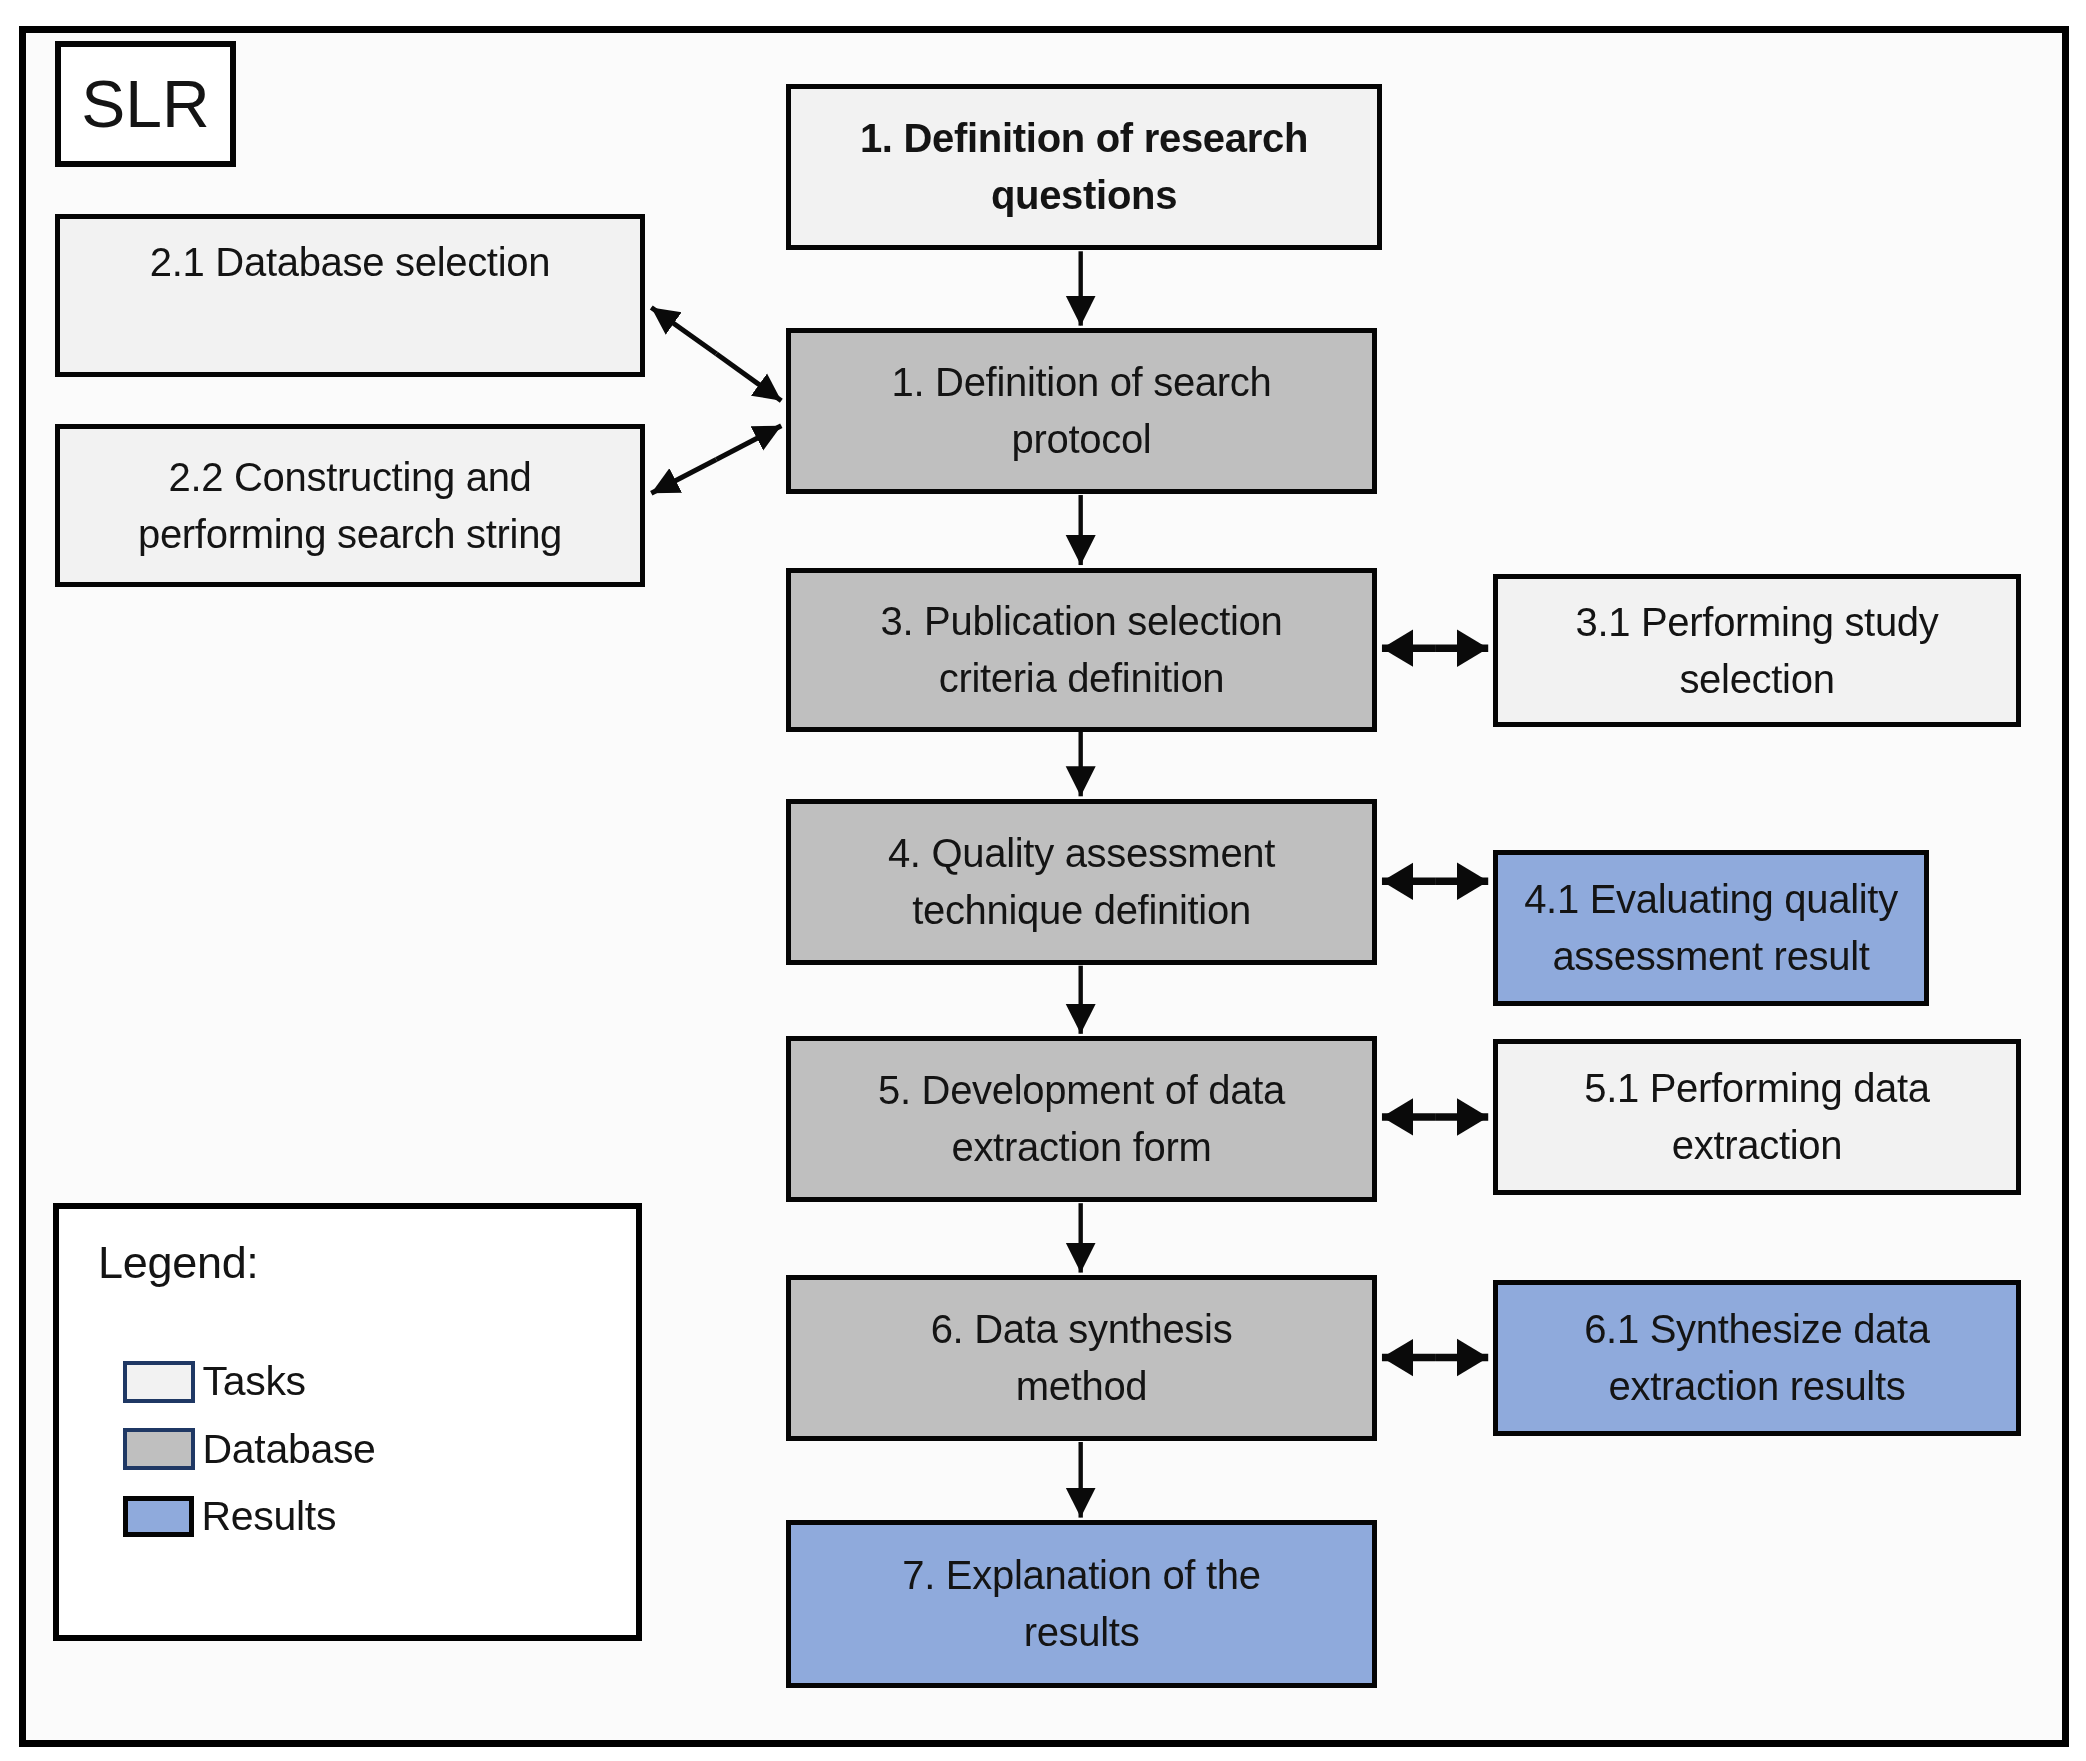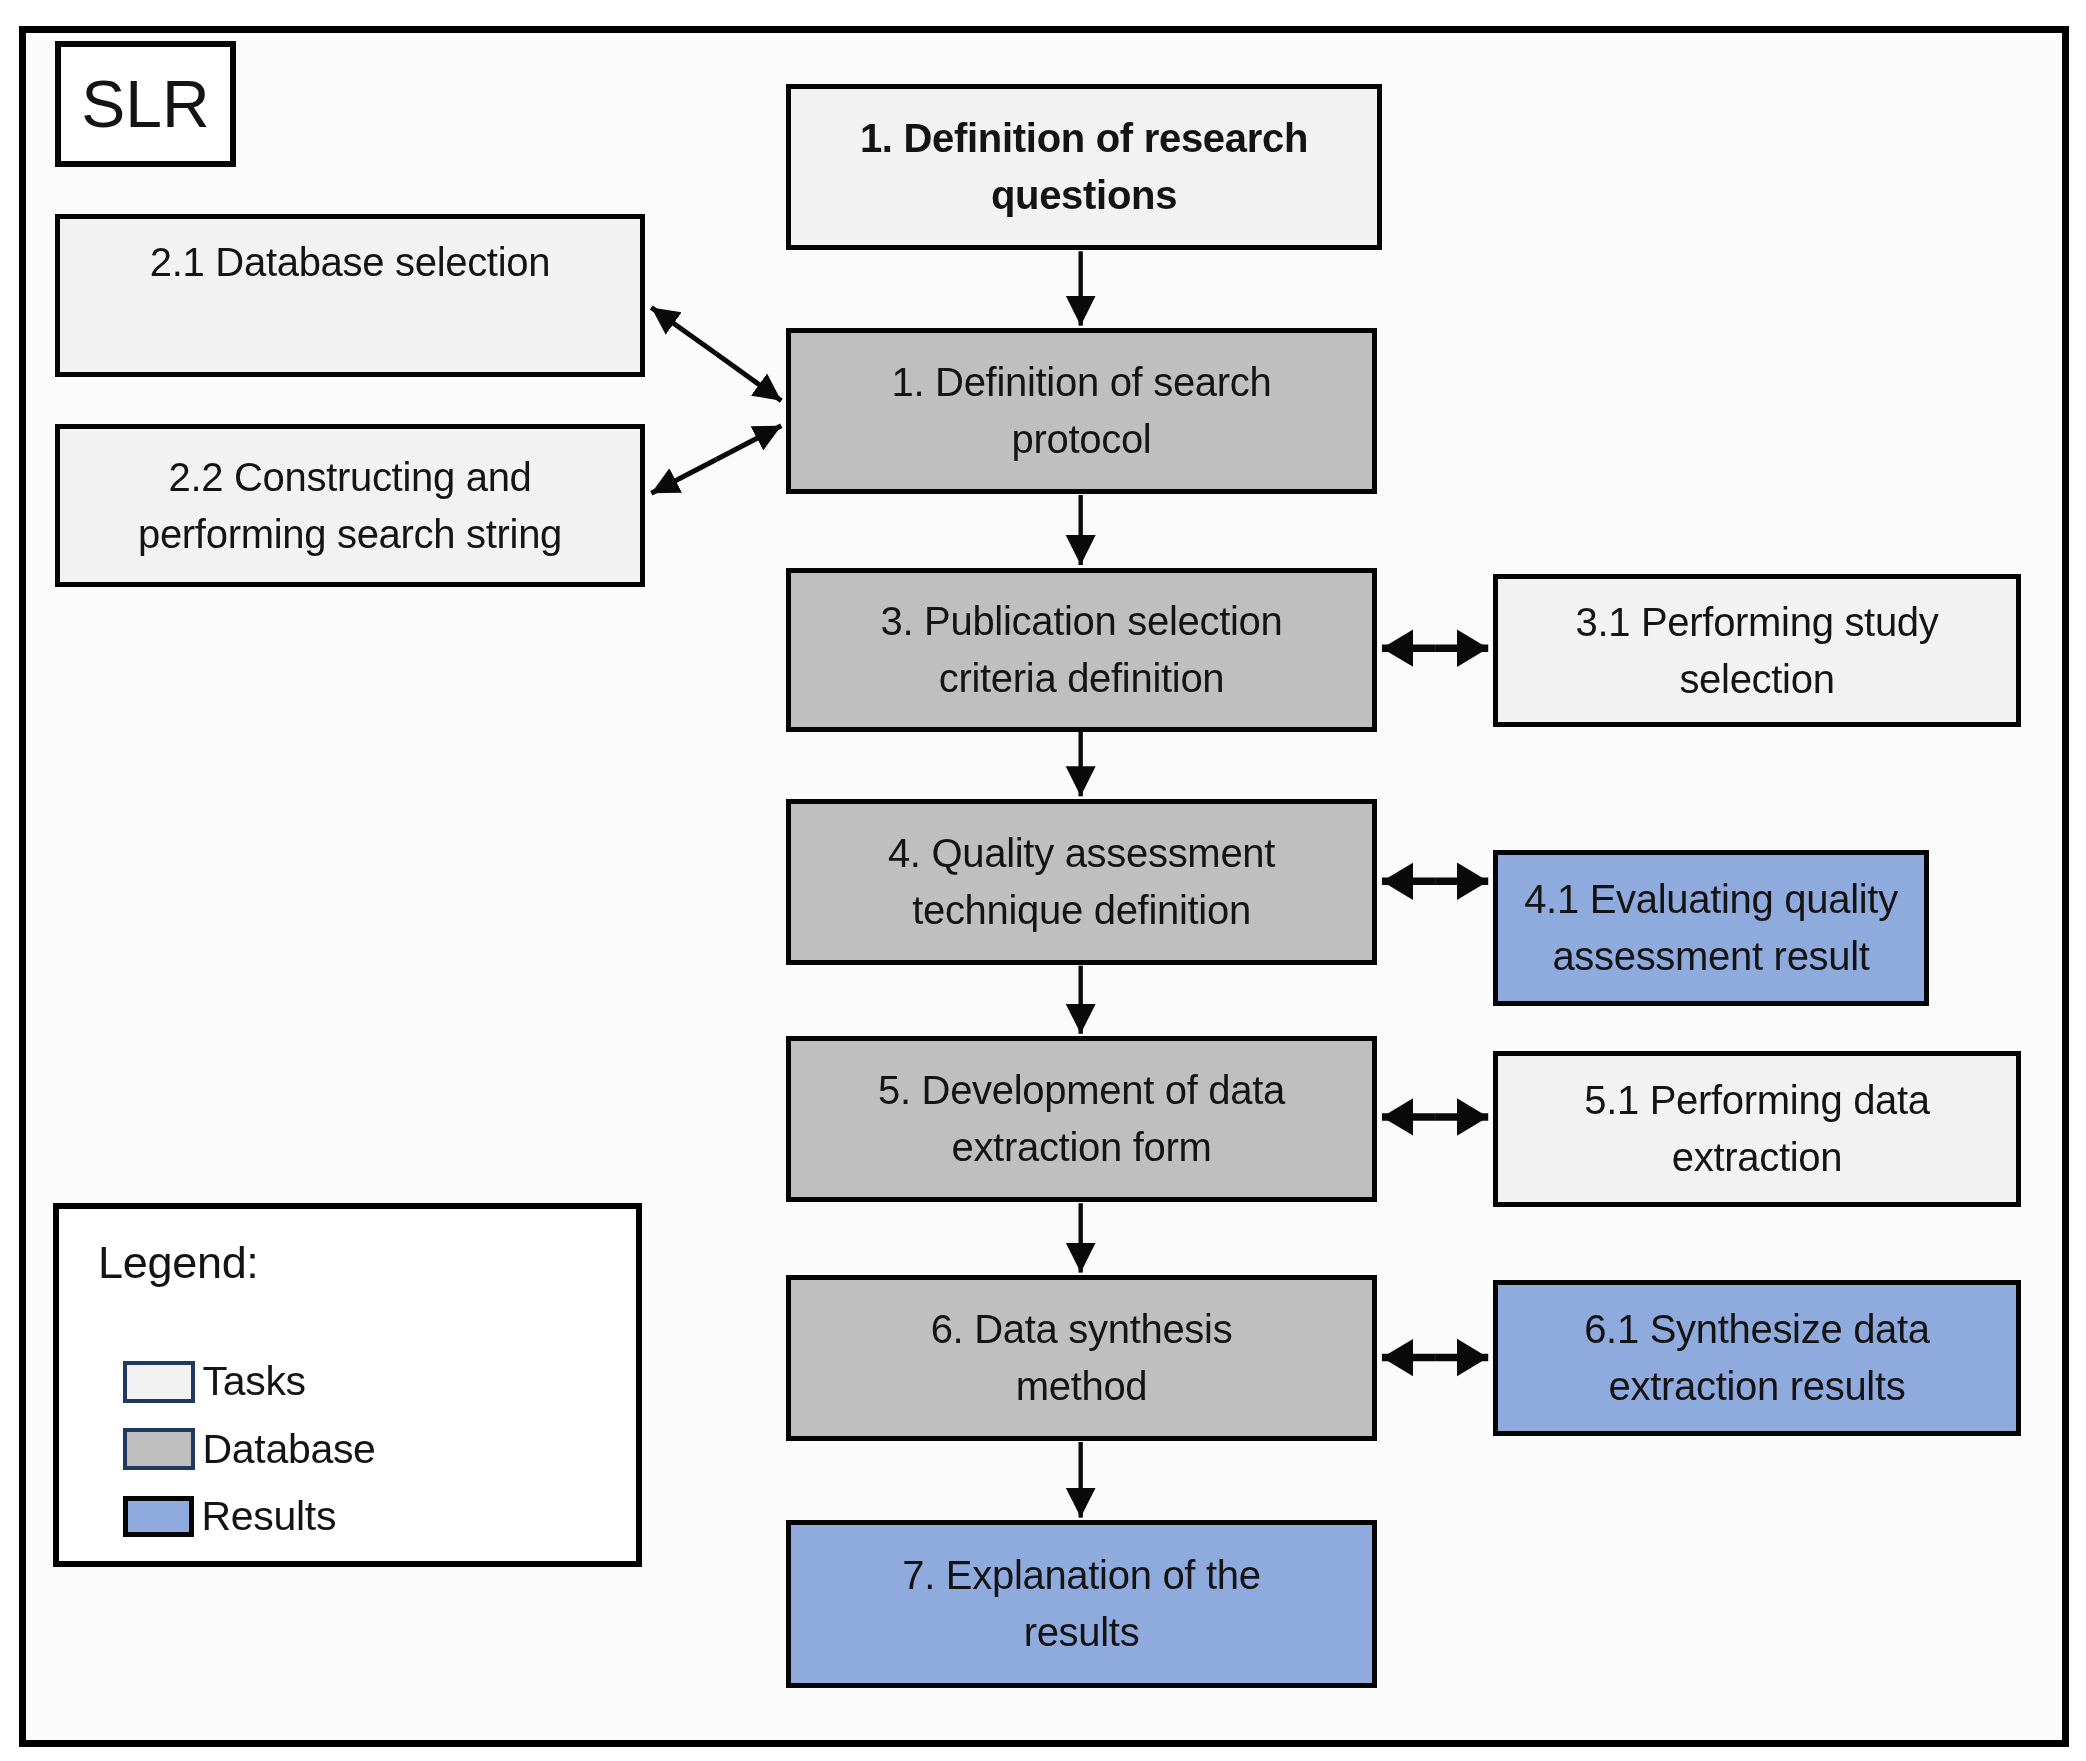--- a/index.html
+++ b/index.html
@@ -31,32 +31,32 @@
   #n4 { left:786px; top:799px; width:591px; height:166px; }
   #n5 { left:786px; top:1036px; width:591px; height:166px; }
   #n6 { left:786px; top:1275px; width:591px; height:166px; }
   #n7 { left:786px; top:1520px; width:591px; height:168px; }
   
   #n21 { left:55px; top:214px; width:590px; height:163px; align-items:flex-start; padding-top:15px; }
   #n22 { left:55px; top:424px; width:590px; height:163px; }
   
   #n31 { left:1493px; top:574px;  width:528px; height:153px;justify-content:center; }
   #n41 { left:1493px; top:850px; width:436px; height:156px; }
-  #n51 { left:1493px; top:1039px; width:528px; height:156px;margin-top:12px; }
+  #n51 { left:1493px; top:1039px; width:528px; height:156px; }
   #n61 { left:1493px; top:1280px; width:528px; height:156px; }
 
   .arrows { position:absolute; left:0; top:0; width:2087px; height:1762px; pointer-events:none; }
   .arrows line { stroke:#0a0a0a; }
   .arrows .thin  { stroke-width:7px; }
   .arrows .thick { stroke-width:12px; }
   .arrows .diag  { stroke-width:8px; }
   .mk { fill:#0a0a0a; }
 
   .legend {
-    position:absolute; left:53px; top:1203px; width:589px; height:364px;
+    position:absolute; left:53px; top:1203px; width:589px; height:438px;
     box-sizing:border-box; border:6.3px solid #000000; background:#ffffff;
   }
   .legend-title { position:absolute; left:39px; top:27.5px; font-size:45px; letter-spacing:-0.3px; }
   .legend-items { position:absolute; left:64px; top:149px; }
   .legend-row { display:flex; align-items:center; margin-bottom:20.6px; }
   .swatch {
     width:64px; height:34px; box-sizing:content-box;
     border:4.4px solid #1f3864; margin-right:7.5px;
   }
   .swatch.black-border { border:5.6px solid #050505; width:61px; height:31px; }

